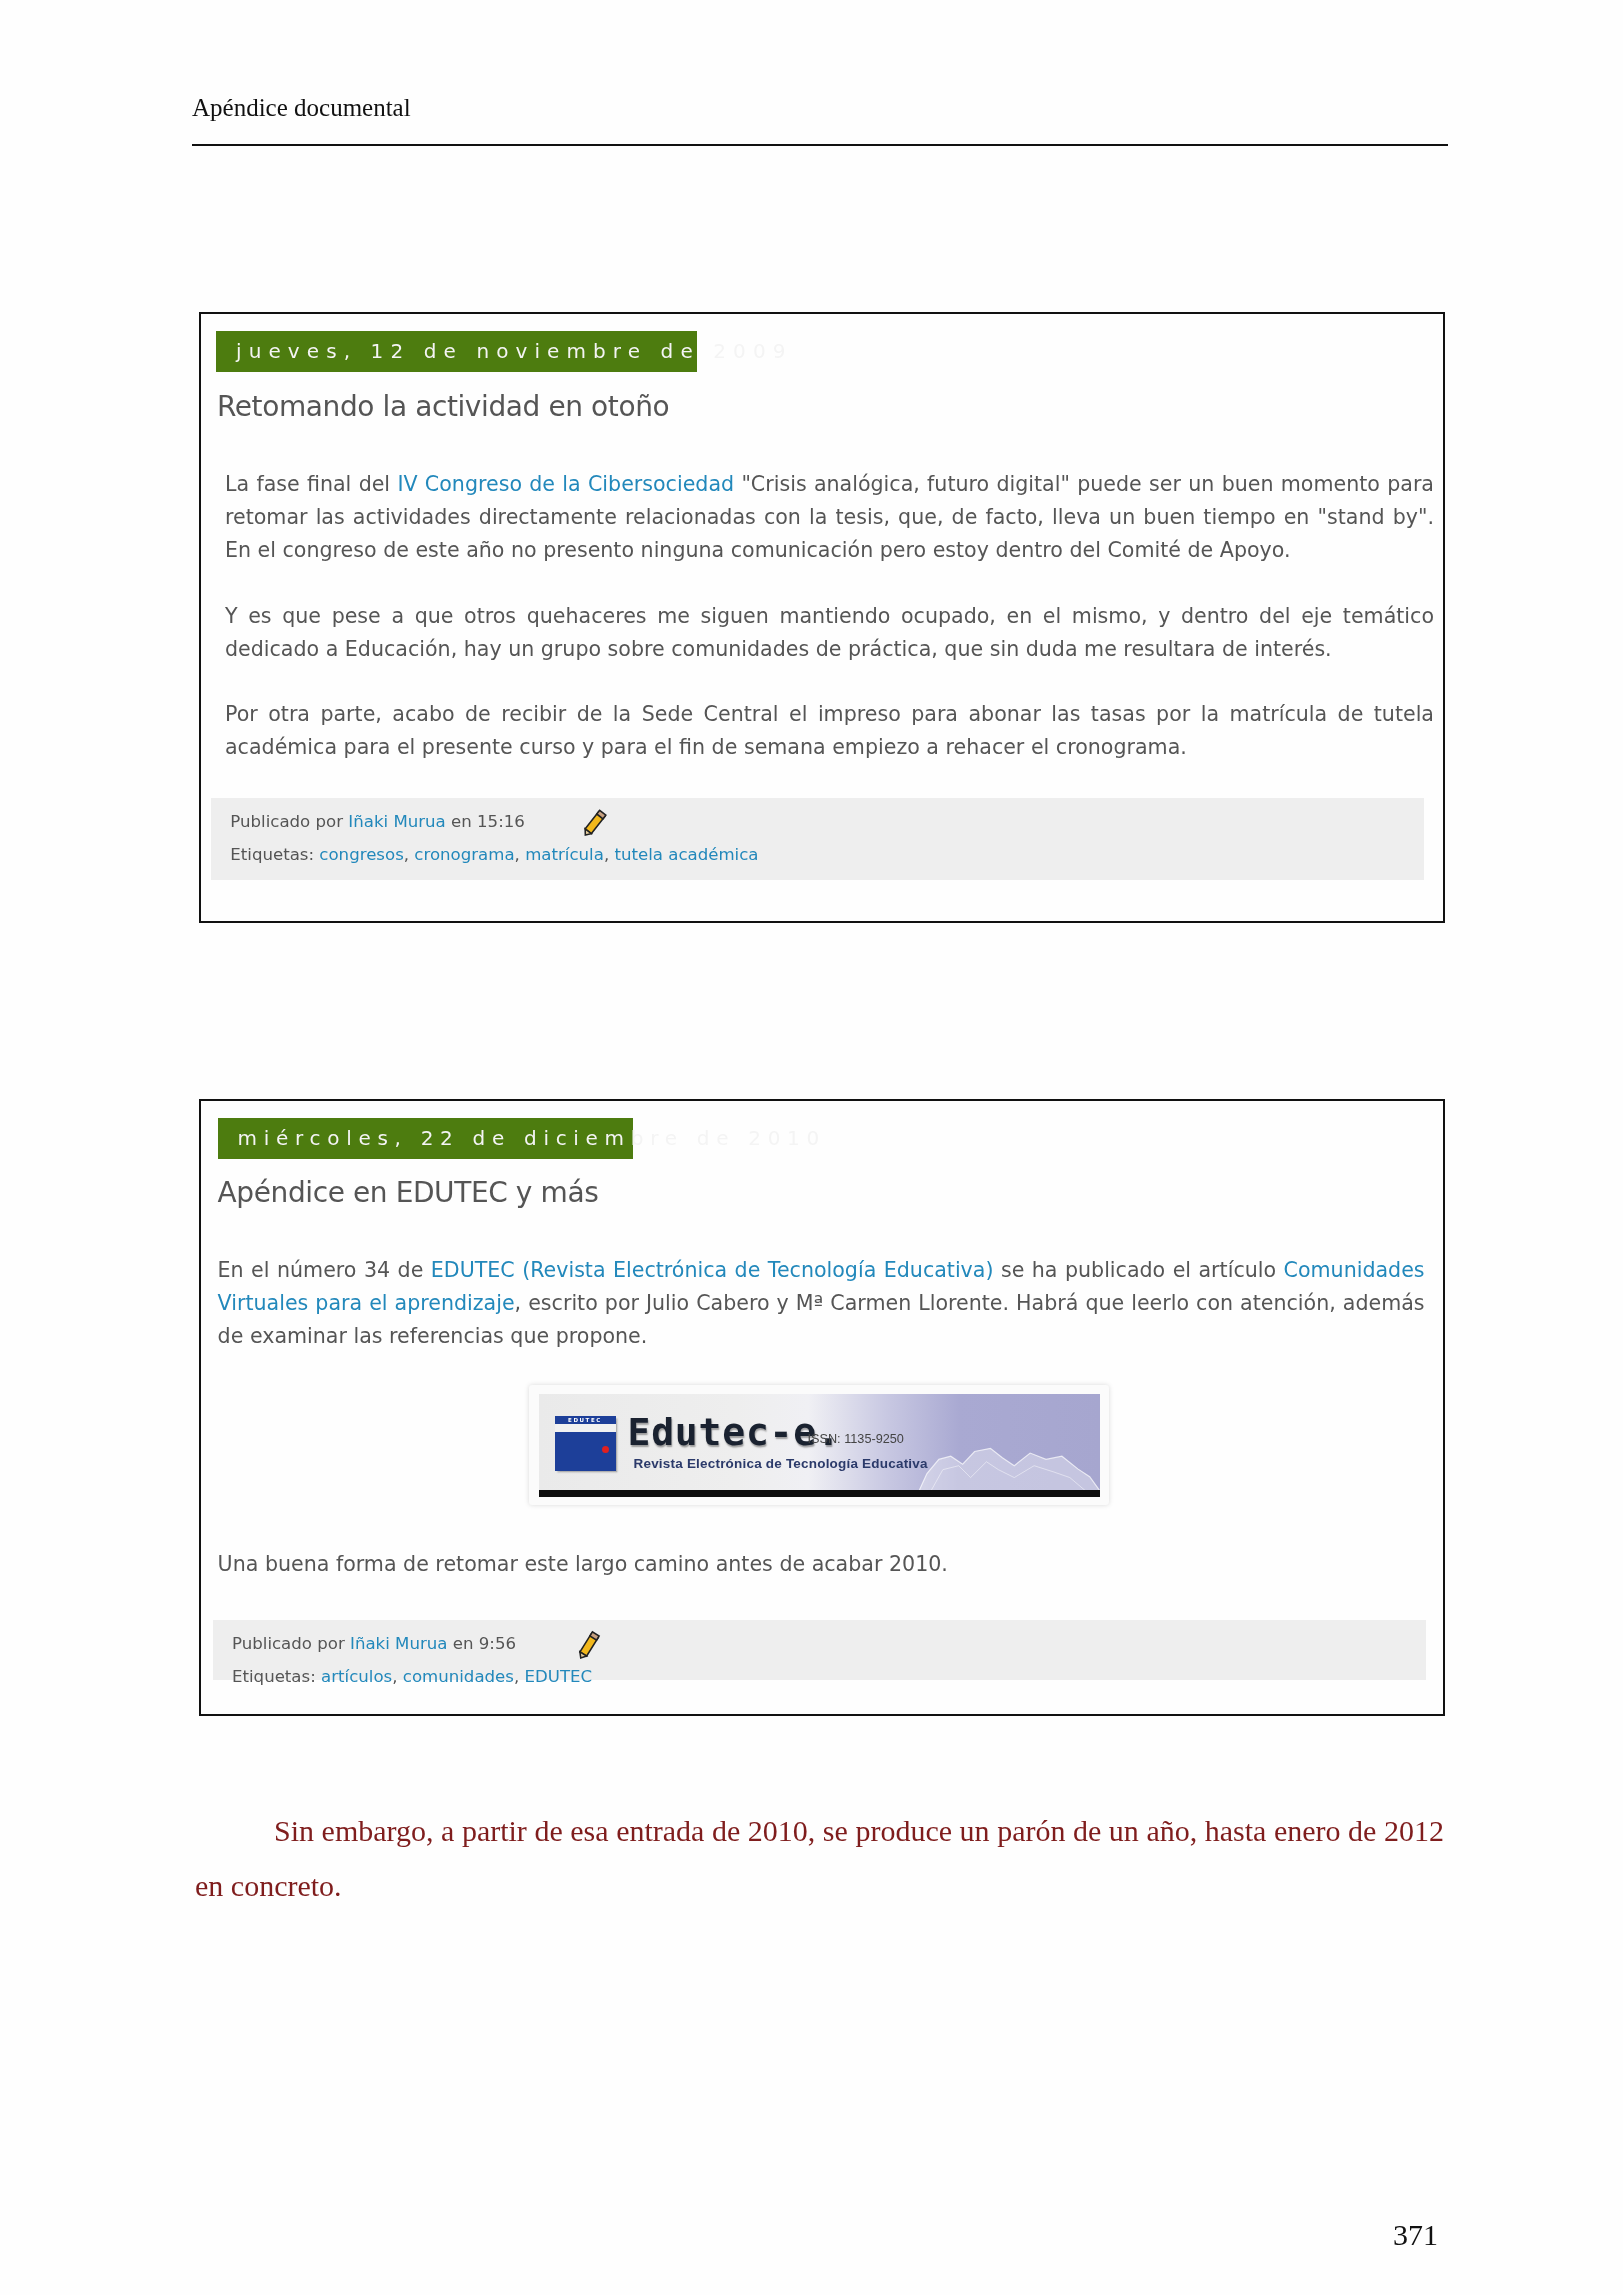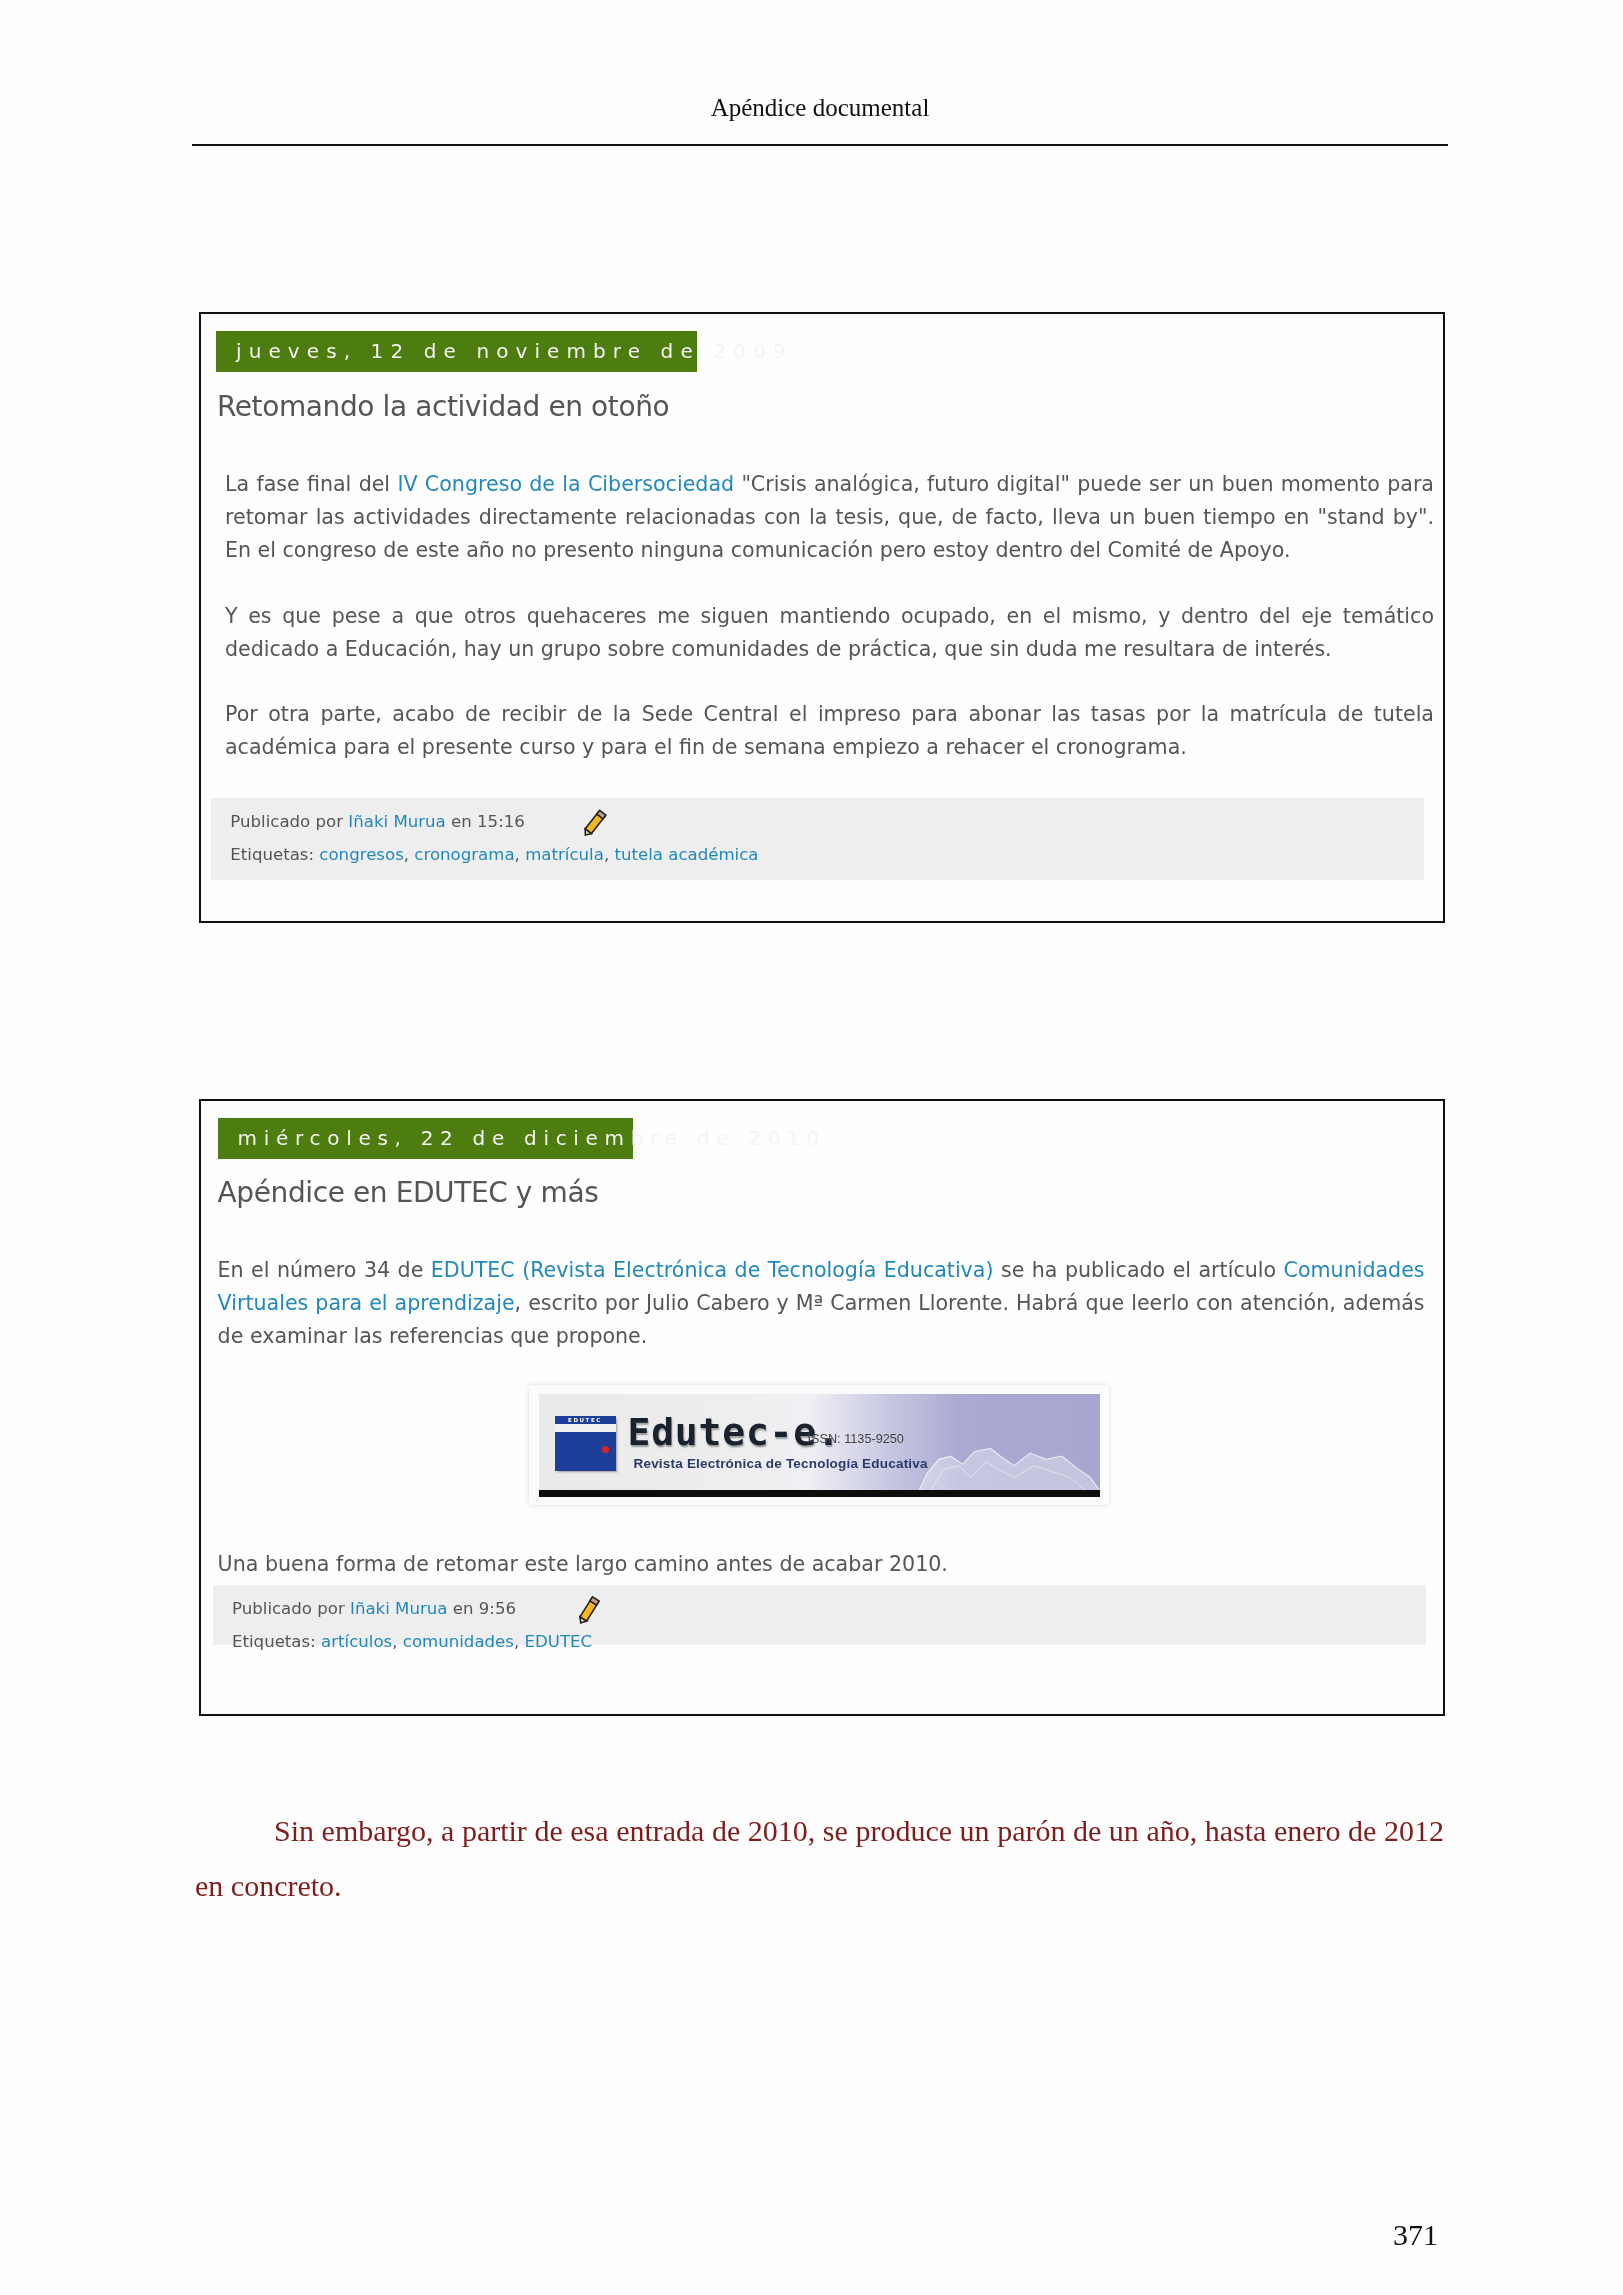--- a/index.html
+++ b/index.html
@@ -2,21 +2,21 @@
 <html style="font-size:12.7px"><head>
 <meta charset="utf-8">
 <style>
   html, body { margin: 0; padding: 0; }
   body {
     width: 1623px; height: 2295px; position: relative; overflow: hidden;
     background: #fefefe;
   }
   .page-header {
     position: absolute; left: 192px; top: 94px; width: 1256px;
-    text-align: center;
+    text-align: left;
     font-family: "Liberation Serif", "DejaVu Serif", serif;
     font-size: 25px; color: #111;
   }
   .header-rule {
     position: absolute; left: 192px; top: 144px; width: 1256px; height: 2.4px;
     background: #111;
   }
   .post-box {
     position: absolute; left: 199px; width: 1246px;
     border: 2.4px solid #111; box-sizing: border-box; background: #fefefe;
@@ -134,21 +134,21 @@
 
 <div class="post-box" style="top:1099px; height:617px;">
   <div class="date-badge" style="left:16.6px; top:17.4px; width:415px; letter-spacing:6.7px;">miércoles, 22 de diciembre de 2010</div>
   <h2 class="post-title" style="left:16.6px; top:75px;">Apéndice en EDUTEC y más</h2>
   <div class="post-body" style="left:16.6px; top:153px; width:1207px;">
     <p><span>En el número 34 de </span><a class="lnk">EDUTEC (Revista Electrónica de Tecnología Educativa)</a><span> se ha publicado el artículo </span><a class="lnk">Comunidades Virtuales para el aprendizaje</a><span>, escrito por Julio Cabero y Mª Carmen Llorente. Habrá que leerlo con atención, además de examinar las referencias que propone.</span></p>
   </div>
   <div class="post-body" style="left:16.6px; top:447px; width:1207px;">
     <p>Una buena forma de retomar este largo camino antes de acabar 2010.</p>
   </div>
-  <div class="post-footer" style="left:12px; top:484px; width:1213px; height:60px;">
+  <div class="post-footer" style="left:12px; top:519px; width:1213px; height:60px;">
     <div class="footer-line">
       <span>Publicado por </span><a class="lnk">Iñaki Murua</a><span> en </span><a class="lnk" style="color:#555">9:56</a>
       <svg class="pencil" style="left:341px;" viewBox="0 0 42 40">
         <g transform="rotate(-58 21 20)">
           <rect x="6" y="15" width="28" height="10" fill="#f2b81c" stroke="#222" stroke-width="2"></rect>
           <rect x="30" y="15" width="6" height="10" fill="#c8a080" stroke="#222" stroke-width="2"></rect>
           <polygon points="6,15 0,20 6,25" fill="#e8d0a0" stroke="#222" stroke-width="2"></polygon>
         </g>
       </svg>
     </div>

